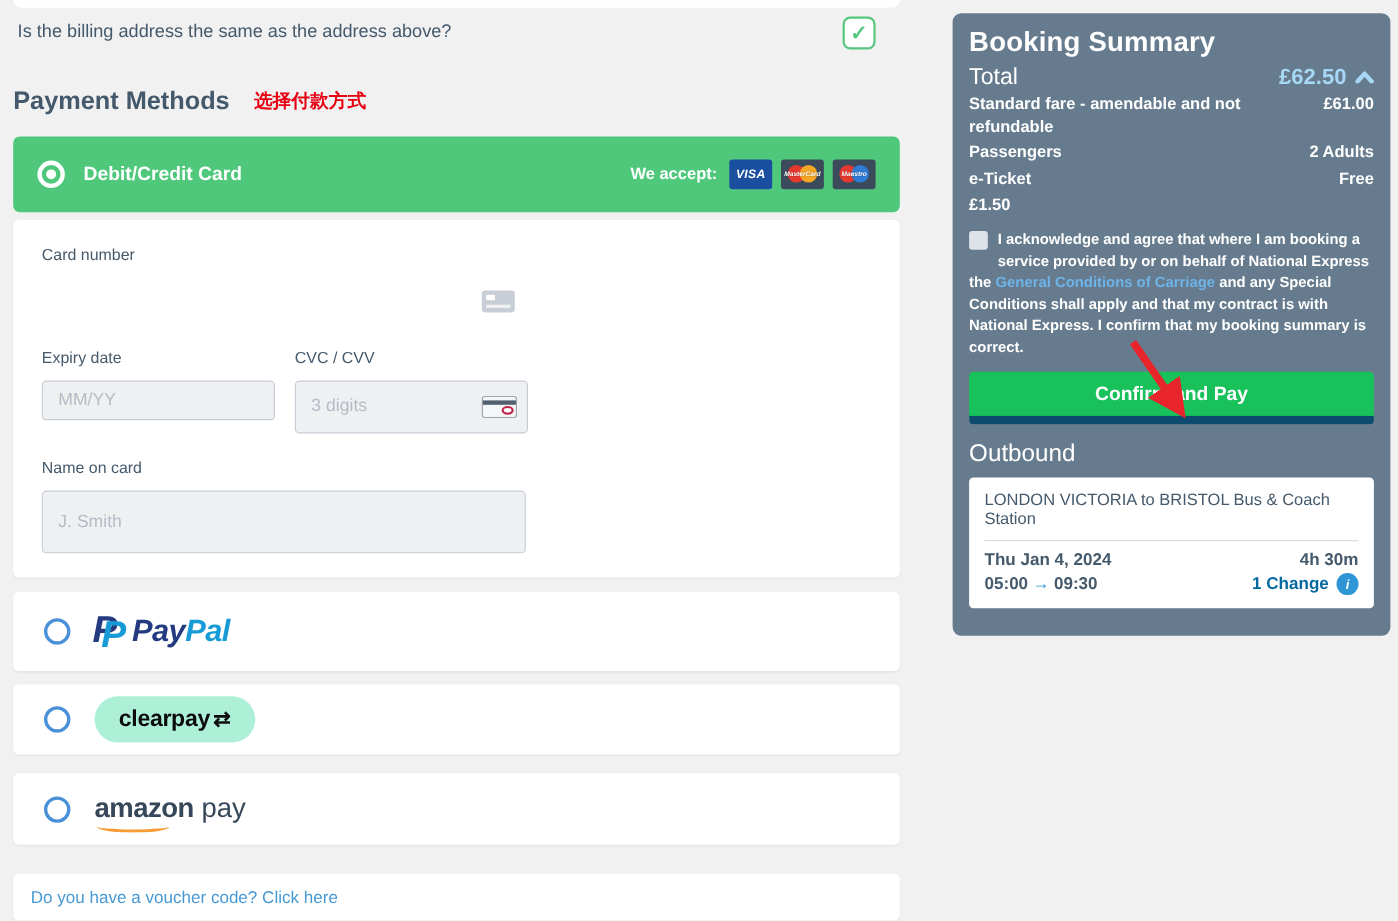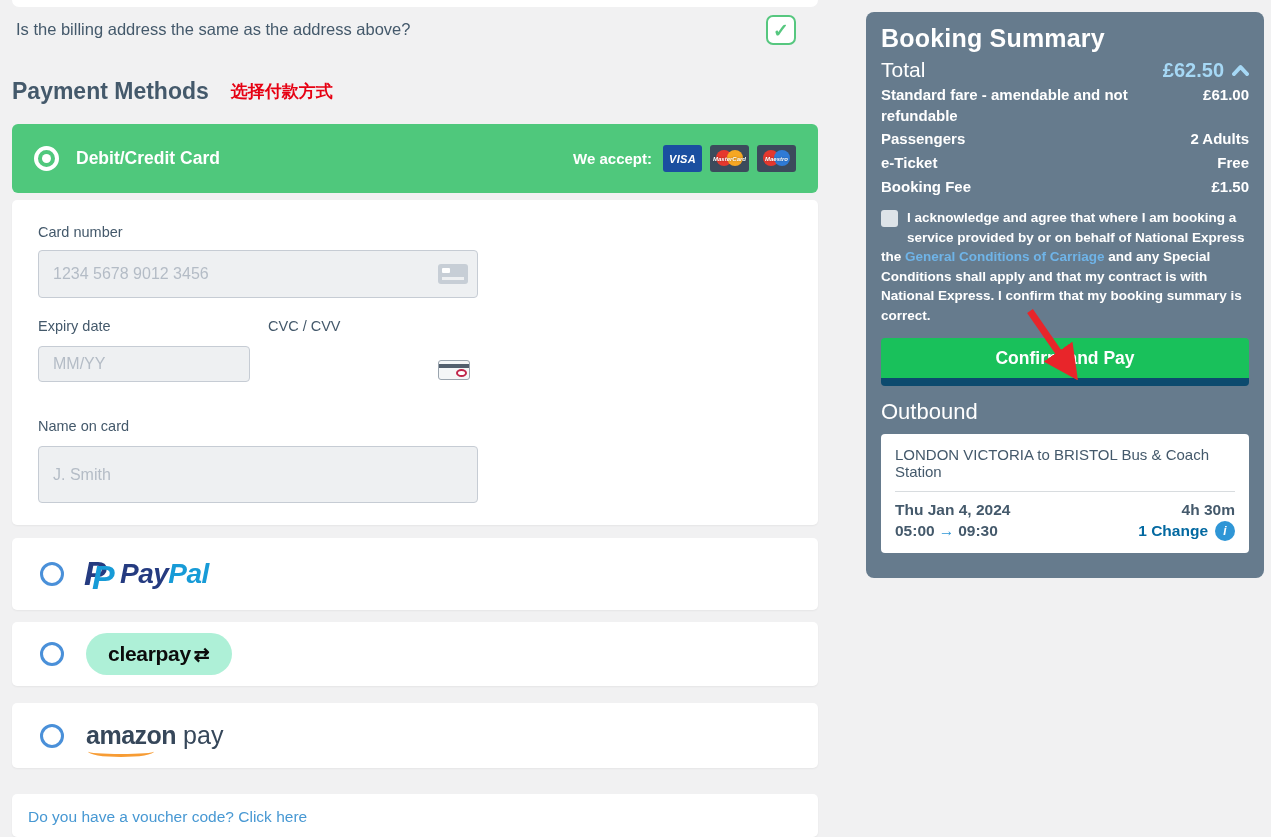--- a/index.html
+++ b/index.html
@@ -146,30 +146,30 @@
   </span>
   <span class="badge dark">
     <span class="c c1 red"></span>
       <span class="c c2 blue"></span>
     <span class="tiny">Maestro</span>
   </span>
 </div>
 
 <div id="cc-form" class="abs card">
   <label class="flabel" style="left:26px; top:24px;">Card number</label>
-  <input class="finput" style="left: 26px; top: 50px; width: 440px; height: 48px;" placeholder="1234 5678 9012 3456">
   <span class="icon-card" style="left:426px; top:64px;">
       <span class="chip"></span>
       <span class="line"></span>
     </span>
 
   <label class="flabel" style="left:26px; top:118px;">Expiry date</label>
   <input class="finput" style="left: 26px; top: 146px; width: 212px; height: 36px;" placeholder="MM/YY">
 
   <label class="flabel" style="left:256px; top:118px;">CVC / CVV</label>
+  <input class="finput" style="left: 256px; top: 146px; width: 212px; height: 48px;" placeholder="3 digits">
   <span class="icon-cvc" style="left:426px; top:160px;">
       <span class="stripe"></span>
       <span class="oval"></span>
     </span>
 
   <label class="flabel" style="left:26px; top:218px;">Name on card</label>
   <input class="finput" style="left: 26px; top: 246px; width: 440px; height: 57px;" placeholder="J. Smith">
 </div>
 
 <div id="paypal-row" class="abs card pm-row">
@@ -223,21 +223,20 @@
   </div>
   <div class="srow">
     <span class="sl">Passengers</span>
     <span class="sv">2 Adults</span>
   </div>
   <div class="srow">
     <span class="sl">e-Ticket</span>
     <span class="sv">Free</span>
   </div>
   <div class="srow">
-    <span class="sl">Booking Fee</span>
     <span class="sv">£1.50</span>
   </div>
 
   <div id="terms">
     <span class="box"></span>
     <span>I acknowledge and agree that where I am booking a service provided by or on behalf of National Express the </span><a href="#">General Conditions of Carriage</a><span> and any Special Conditions shall apply and that my contract is with National Express. I confirm that my booking summary is correct.</span>
   </div>
 
   <button id="confirm-btn">Confirm and Pay</button>
 

